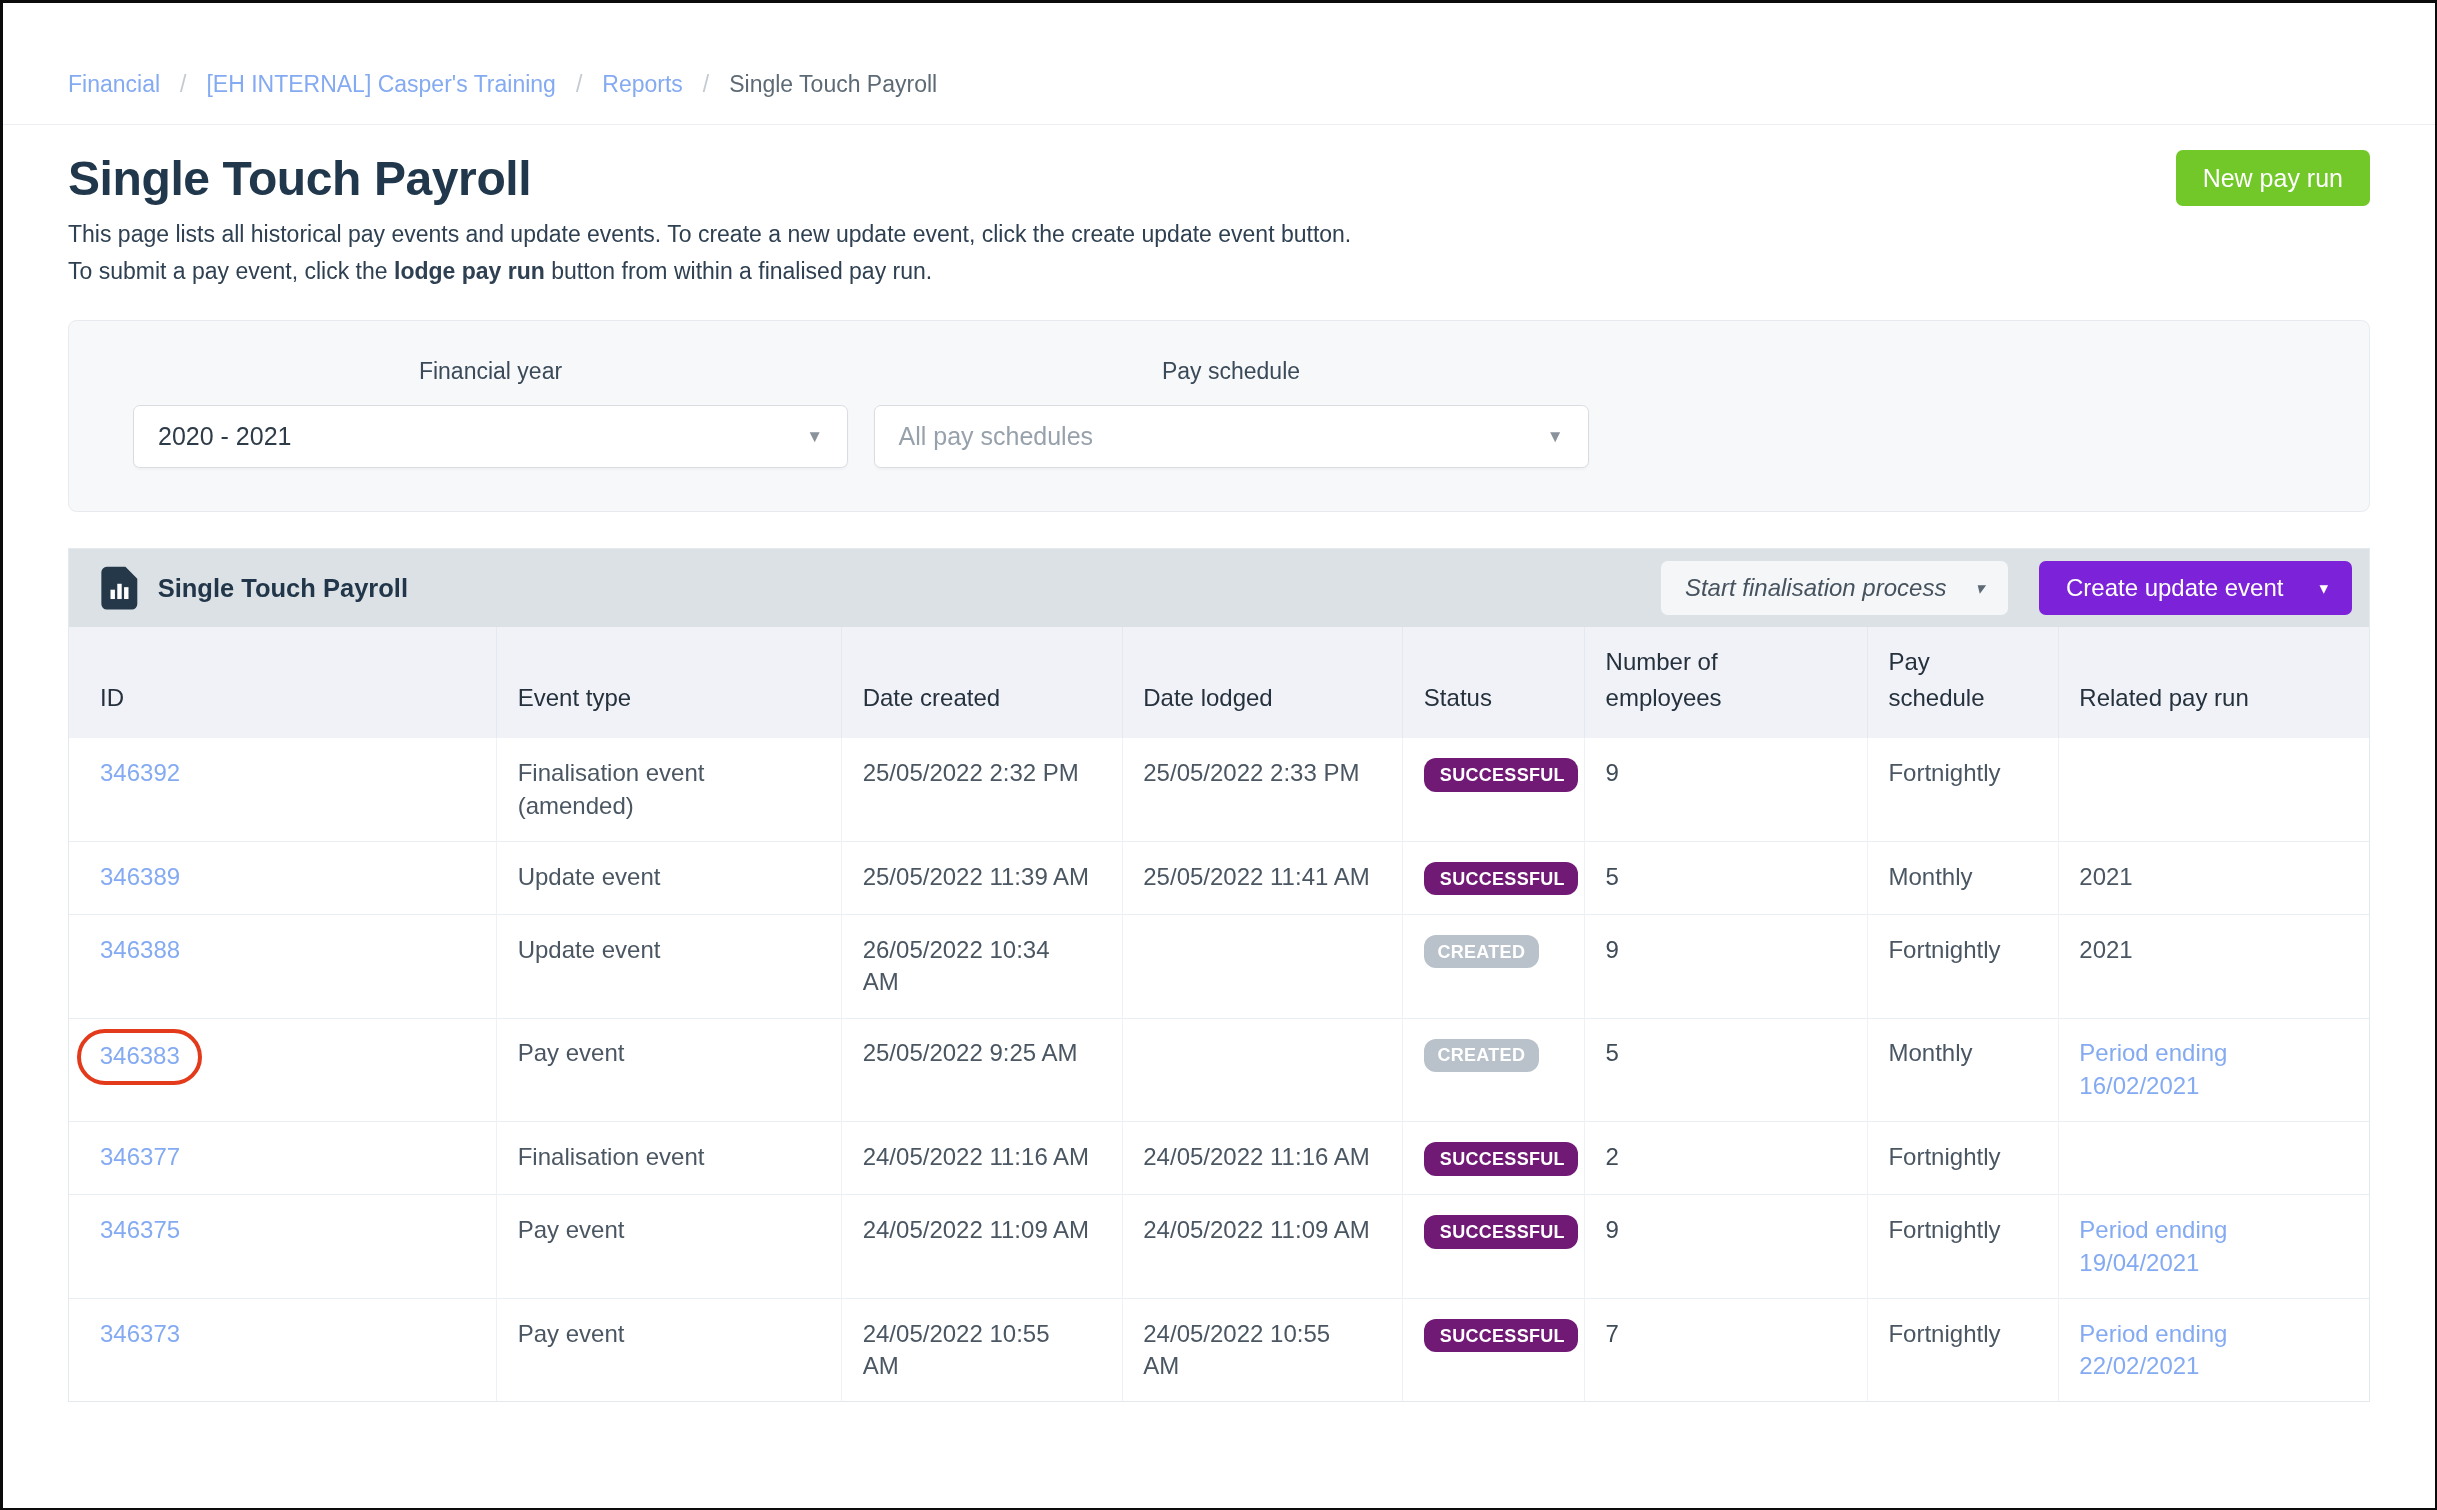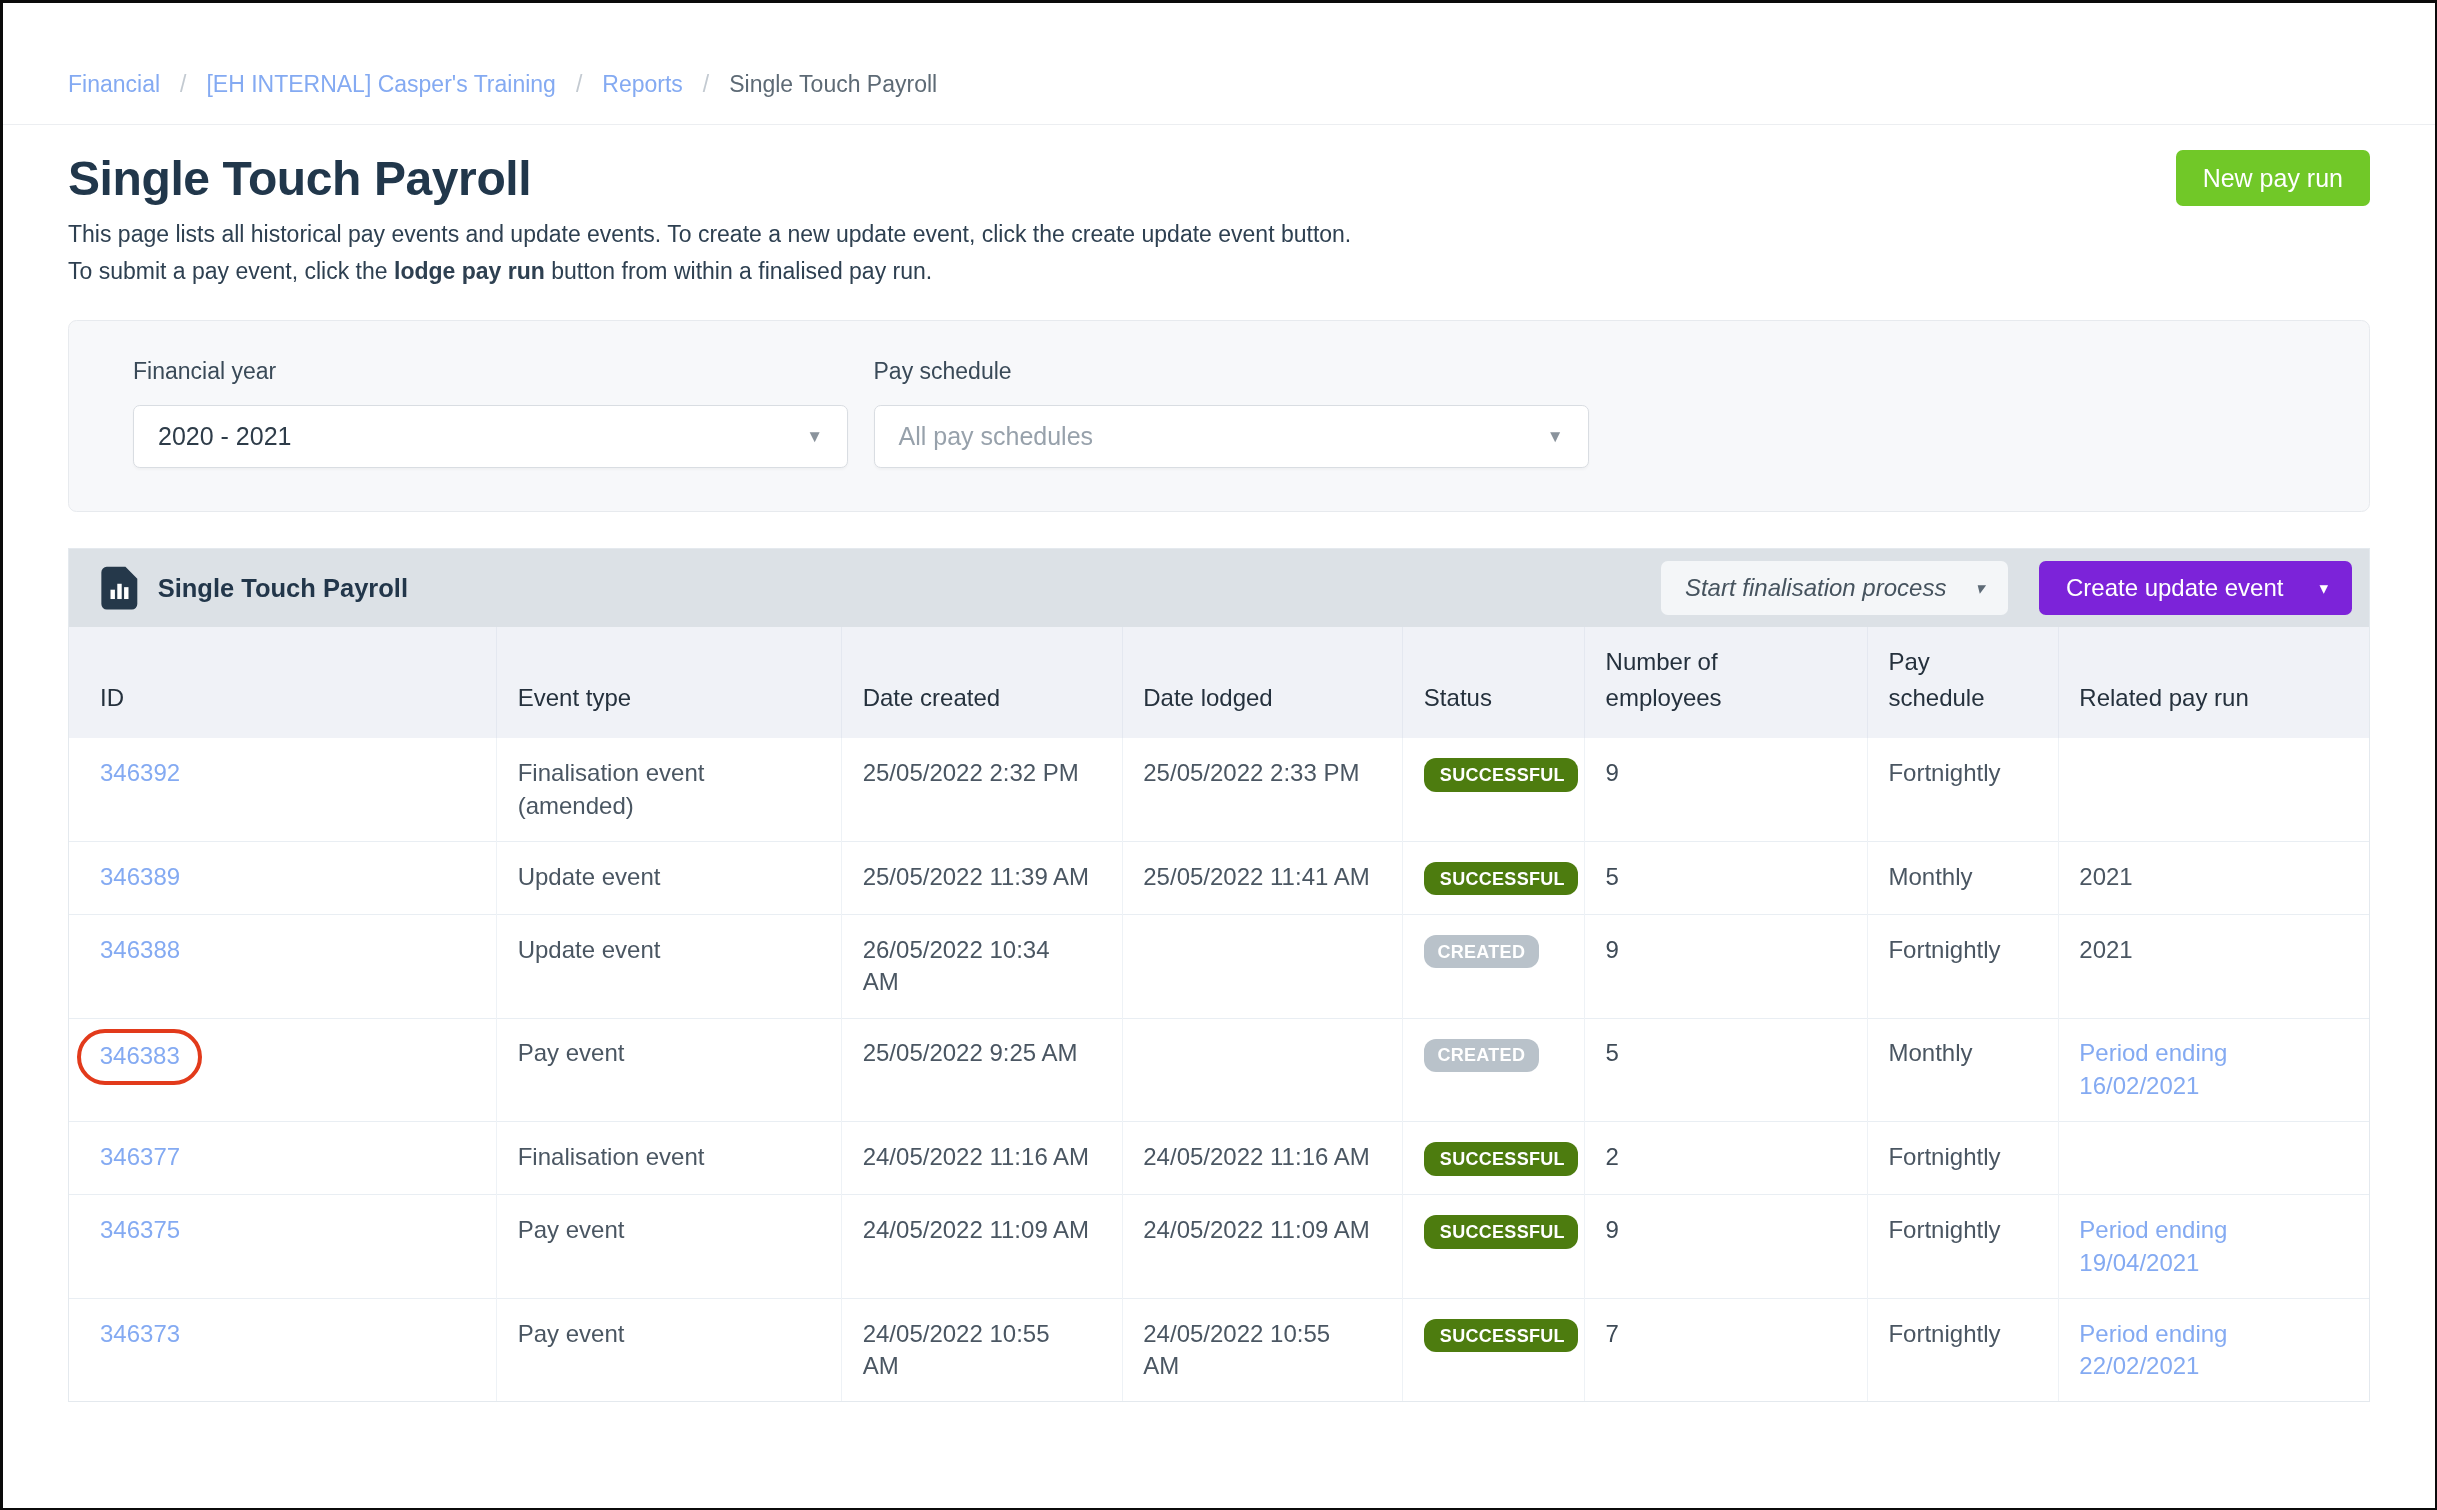--- a/index.html
+++ b/index.html
@@ -27,21 +27,21 @@
 
   .desc { margin-top:10.2px; font-size:23px; color:#2e4051; line-height:1.58; }
   .desc b { font-weight:700; }
 
   
   .filter-card {
     margin-top:31px; background:#f7f8fa; border:0.9px solid #e7eaee; border-radius:8.5px;
     padding:37px 64px 43px 64px; display:flex; gap:25.5px;
   }
   .filter-field { width:715px; }
-  .filter-label { font-size:23px; color:#3a4a58; margin-bottom:20.4px; }
+  .filter-label { font-size:23px; color:#3a4a58; margin-bottom:20.4px;text-align:center; }
   .select {
     height:63px; background:#fff; border:0.9px solid #d9dde2; border-radius:6.8px;
     display:flex; align-items:center; justify-content:space-between; padding:0 24px;
     font-size:25px; cursor:pointer; box-shadow:0 1.7px 2.6px rgba(0,0,0,0.03);
   }
   .select .value { color:#2e3c49; }
   .select .placeholder { color:#97a1ab; }
   .sel-caret { color:#8a939c; font-size:17px; }
 
   
@@ -77,21 +77,21 @@
   tbody tr:first-child td { border-top:none; }
   tbody td:first-child { border-left:none; padding-left:31px;margin-top:40px; }
 
   .id-link, .related-link { color:#84aaf2; text-decoration:none; cursor:pointer; }
   .employees-val { color:#3f4b57; }
 
   .badge {
     display:inline-block; font-size:18px; font-weight:700; color:#fff;
     padding:7.7px 13.6px; border-radius:12px; letter-spacing:0.3px; white-space:nowrap; line-height:1;
   }
-  .badge.success { background:#4d7c0f;padding-left:16px; }
+  .badge.success { background:#701a75;padding-left:16px; }
   .badge.created { background:#b9c2ca; }
   .badge.continue { background:#efa622; border-radius:15.3px; margin-left:17px; padding:9.4px 17px; }
 
   .circled {
     display:inline-block; border:4.3px solid #e23a1b; border-radius:41px;
     padding:6.8px 18.7px 8.5px 18.7px; margin:-8.5px 0 0 -23px;
   }
 </style>
 </head>
 <body>

